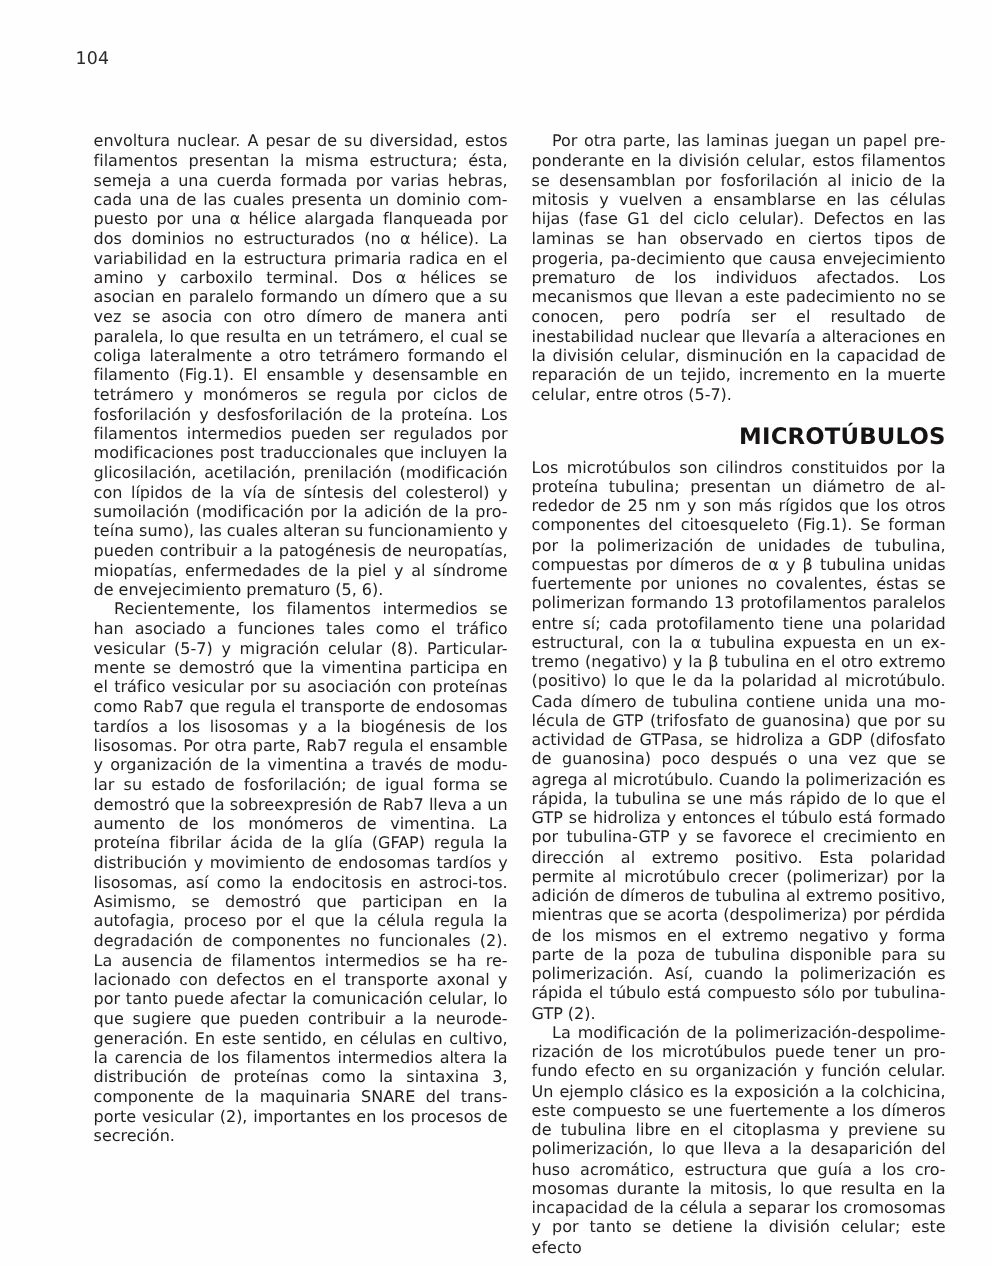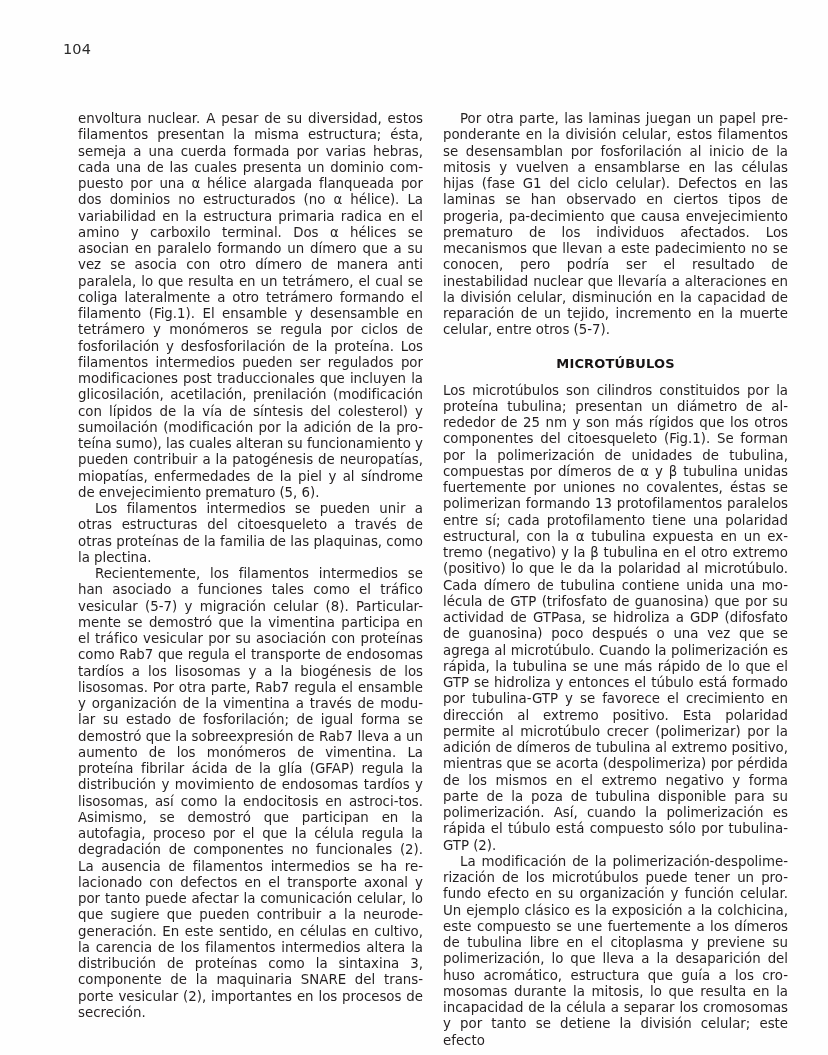--- a/index.html
+++ b/index.html
@@ -76,42 +76,41 @@
     text-indent: 17px;
   }
   p.body.noindent {
     text-indent: 0;
   }
 
   h2.section-heading {
     margin: 0;
     padding-top: 17px;
     padding-bottom: 11px;
-    font-size: 13px;
+    font-size: 19px;
     line-height: 16px;
     font-weight: bold;
     color: #161314;
     letter-spacing: 0.15px;
-    text-align: center;
+    text-align: right;
   }
 </style>
 </head>
 <body>
 
 <div class="page">
 
   <div class="running-head">
     <span class="folio">104</span>
   </div>
 
   <div class="columns">
 
     <div class="col">
       <p class="body noindent">envoltura nuclear. A pesar de su diversidad, estos filamentos presentan la misma estructura; ésta, semeja a una cuerda formada por varias hebras, cada una de las cuales presenta un dominio com-puesto por una α hélice alargada flanqueada por dos dominios no estructurados (no α hélice). La variabilidad en la estructura primaria radica en el amino y carboxilo terminal. Dos α hélices se asocian en paralelo formando un dímero que a su vez se asocia con otro dímero de manera anti paralela, lo que resulta en un tetrámero, el cual se coliga lateralmente a otro tetrámero formando el filamento (Fig.1). El ensamble y desensamble en tetrámero y monómeros se regula por ciclos de fosforilación y desfosforilación de la proteína. Los filamentos intermedios pueden ser regulados por modificaciones post traduccionales que incluyen la glicosilación, acetilación, prenilación (modificación con lípidos de la vía de síntesis del colesterol) y sumoilación (modificación por la adición de la pro-teína sumo), las cuales alteran su funcionamiento y pueden contribuir a la patogénesis de neuropatías, miopatías, enfermedades de la piel y al síndrome de envejecimiento prematuro (5, 6).</p>
-      <p class="body">Los filamentos intermedios se pueden unir a otras estructuras del citoesqueleto a través de otras proteínas de la familia de las plaquinas, como la plectina.</p>
       <p class="body">Recientemente, los filamentos intermedios se han asociado a funciones tales como el tráfico vesicular (5-7) y migración celular (8). Particular-mente se demostró que la vimentina participa en el tráfico vesicular por su asociación con proteínas como Rab7 que regula el transporte de endosomas tardíos a los lisosomas y a la biogénesis de los lisosomas. Por otra parte, Rab7 regula el ensamble y organización de la vimentina a través de modu-lar su estado de fosforilación; de igual forma se demostró que la sobreexpresión de Rab7 lleva a un aumento de los monómeros de vimentina. La proteína fibrilar ácida de la glía (GFAP) regula la distribución y movimiento de endosomas tardíos y lisosomas, así como la endocitosis en astroci-tos. Asimismo, se demostró que participan en la autofagia, proceso por el que la célula regula la degradación de componentes no funcionales (2). La ausencia de filamentos intermedios se ha re-lacionado con defectos en el transporte axonal y por tanto puede afectar la comunicación celular, lo que sugiere que pueden contribuir a la neurode-generación. En este sentido, en células en cultivo, la carencia de los filamentos intermedios altera la distribución de proteínas como la sintaxina 3, componente de la maquinaria SNARE del trans-porte vesicular (2), importantes en los procesos de secreción.</p>
     </div>
 
     <div class="col">
       <p class="body noindent" style="text-indent:17px">Por otra parte, las laminas juegan un papel pre-ponderante en la división celular, estos filamentos se desensamblan por fosforilación al inicio de la mitosis y vuelven a ensamblarse en las células hijas (fase G1 del ciclo celular). Defectos en las laminas se han observado en ciertos tipos de progeria, pa-decimiento que causa envejecimiento prematuro de los individuos afectados. Los mecanismos que llevan a este padecimiento no se conocen, pero podría ser el resultado de inestabilidad nuclear que llevaría a alteraciones en la división celular, disminución en la capacidad de reparación de un tejido, incremento en la muerte celular, entre otros (5-7).</p>
       <h2 class="section-heading">MICROTÚBULOS</h2>
       <p class="body noindent">Los microtúbulos son cilindros constituidos por la proteína tubulina; presentan un diámetro de al-rededor de 25 nm y son más rígidos que los otros componentes del citoesqueleto (Fig.1). Se forman por la polimerización de unidades de tubulina, compuestas por dímeros de α y β tubulina unidas fuertemente por uniones no covalentes, éstas se polimerizan formando 13 protofilamentos paralelos entre sí; cada protofilamento tiene una polaridad estructural, con la α tubulina expuesta en un ex-tremo (negativo) y la β tubulina en el otro extremo (positivo) lo que le da la polaridad al microtúbulo. Cada dímero de tubulina contiene unida una mo-lécula de GTP (trifosfato de guanosina) que por su actividad de GTPasa, se hidroliza a GDP (difosfato de guanosina) poco después o una vez que se agrega al microtúbulo. Cuando la polimerización es rápida, la tubulina se une más rápido de lo que el GTP se hidroliza y entonces el túbulo está formado por tubulina-GTP y se favorece el crecimiento en dirección al extremo positivo. Esta polaridad permite al microtúbulo crecer (polimerizar) por la adición de dímeros de tubulina al extremo positivo, mientras que se acorta (despolimeriza) por pérdida de los mismos en el extremo negativo y forma parte de la poza de tubulina disponible para su polimerización. Así, cuando la polimerización es rápida el túbulo está compuesto sólo por tubulina-GTP (2).</p>
       <p class="body">La modificación de la polimerización-despolime-rización de los microtúbulos puede tener un pro-fundo efecto en su organización y función celular. Un ejemplo clásico es la exposición a la colchicina, este compuesto se une fuertemente a los dímeros de tubulina libre en el citoplasma y previene su polimerización, lo que lleva a la desaparición del huso acromático, estructura que guía a los cro-mosomas durante la mitosis, lo que resulta en la incapacidad de la célula a separar los cromosomas y por tanto se detiene la división celular; este efecto</p>
     </div>
 

